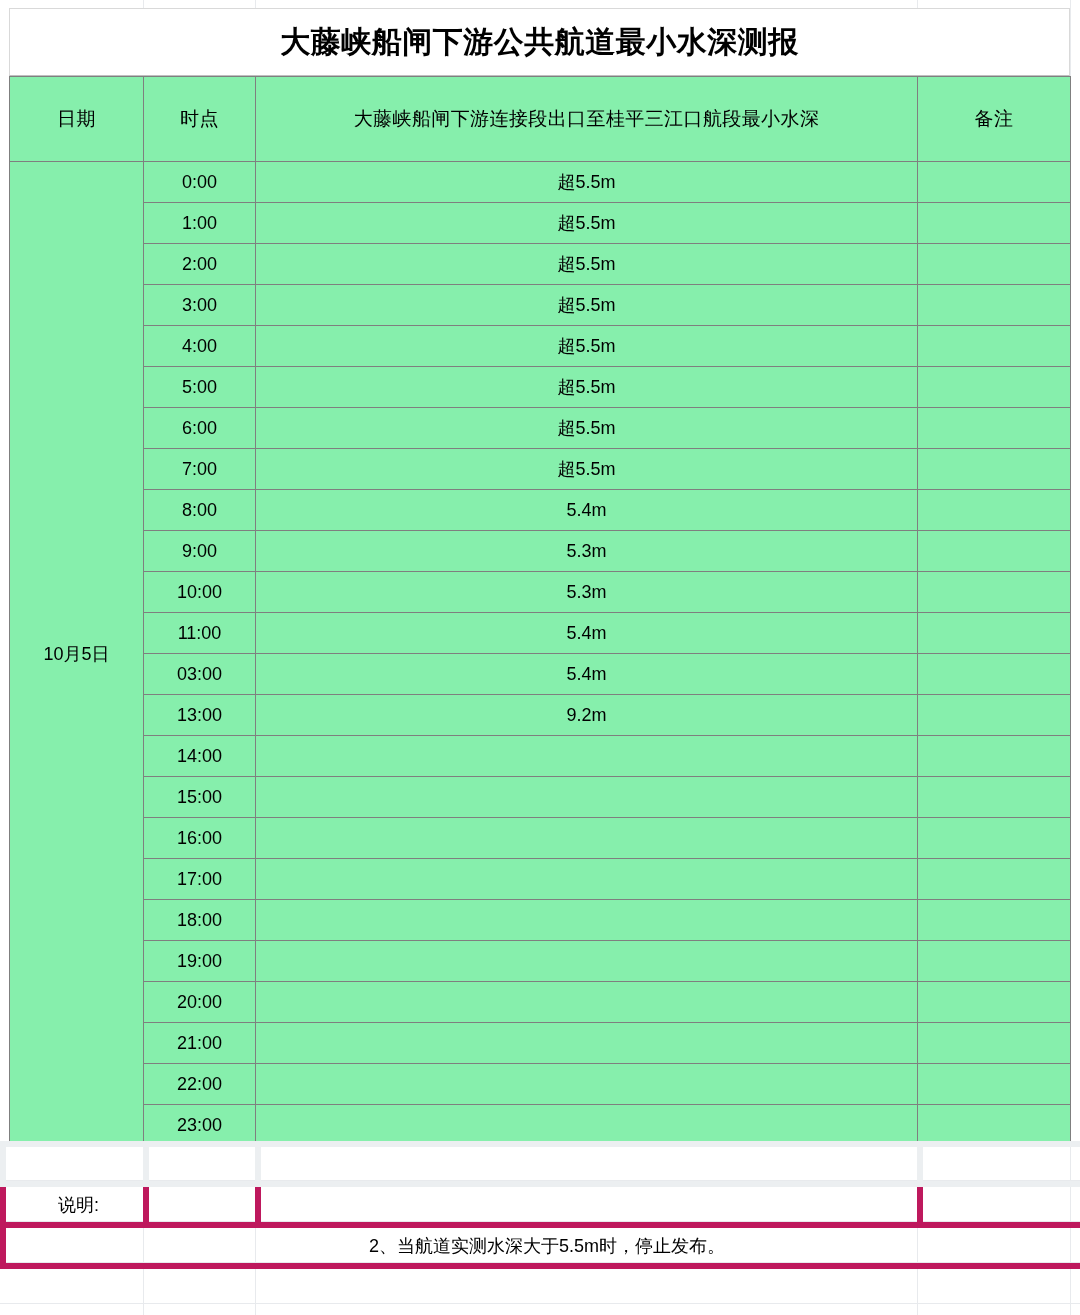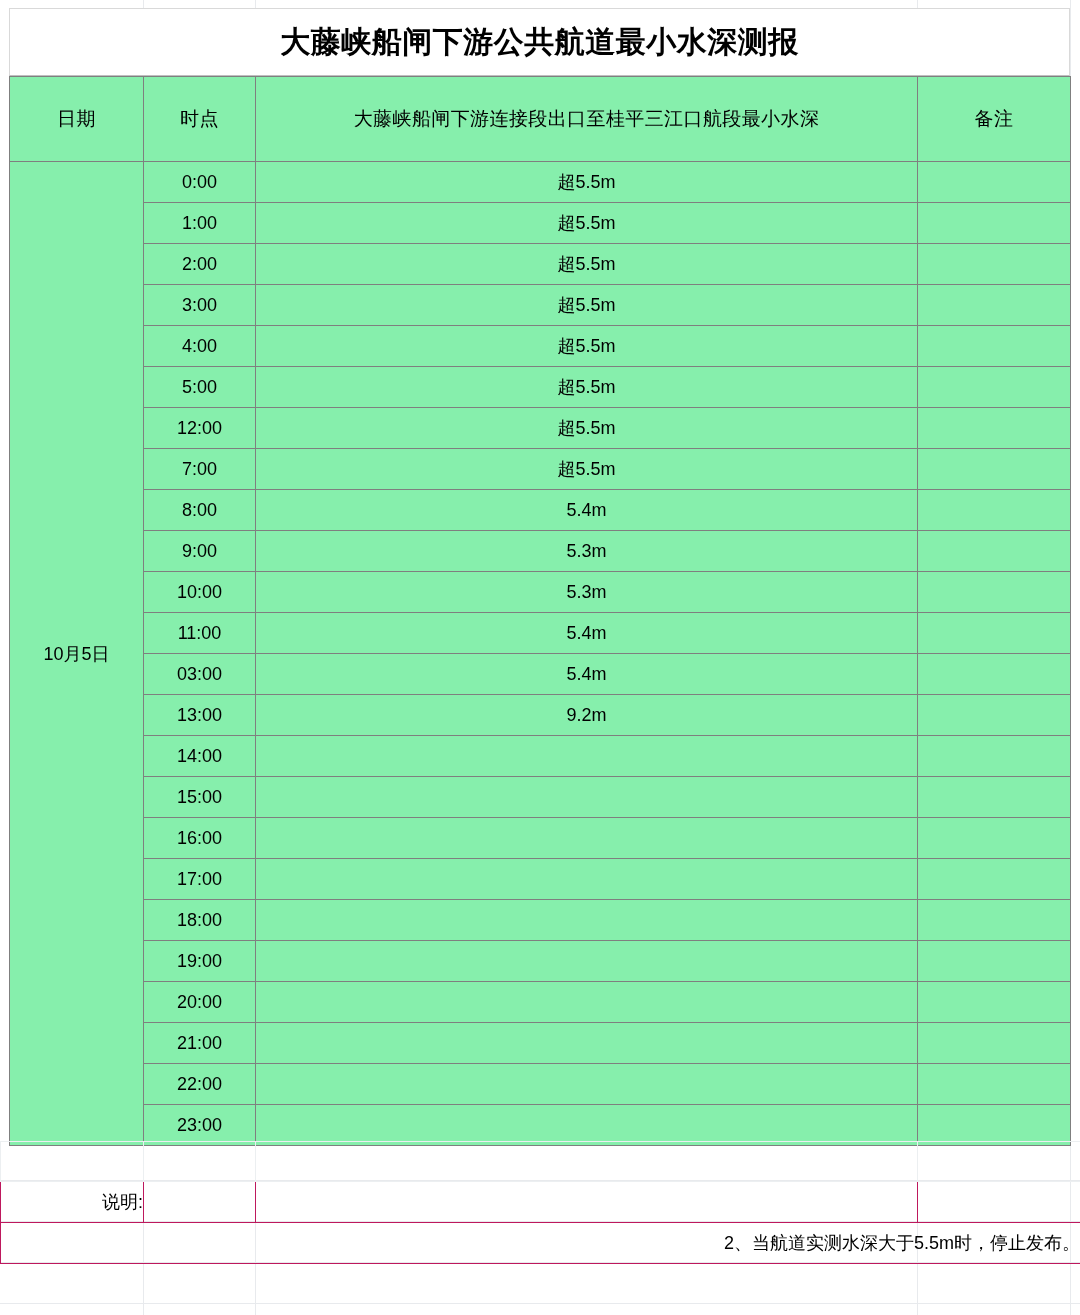--- a/index.html
+++ b/index.html
@@ -121,27 +121,27 @@
     left: 0;
     top: 1141px;
     z-index: 2;
   }
   table.footer-table {
     border-collapse: collapse;
     table-layout: fixed;
     width: 1080px;
   }
   table.footer-table td {
-    border: 1px solid #be185d;
+    border: 6px solid #be185d;
     box-sizing: border-box;
     padding: 0 0 0 8px;
     vertical-align: middle;
     font-size: 18px;
     color: #000;
-    text-align: right;
+    text-align: center;
     white-space: nowrap;
   }
   tr.spacer-row td { height: 40px; border-color: #eceff1; }
   tr.note-row td { height: 41px; }
   col.f-a { width: 143px; }
   col.f-b { width: 112px; }
   col.f-c { width: 662px; }
   col.f-d { width: 163px; }
 
   .note-full { padding-left: 8px; }
@@ -207,21 +207,21 @@
           <td class="cell-time">4:00</td>
           <td class="cell-depth">超5.5m</td>
           <td class="cell-note"></td>
         </tr>
         <tr class="data-row">
           <td class="cell-time">5:00</td>
           <td class="cell-depth">超5.5m</td>
           <td class="cell-note"></td>
         </tr>
         <tr class="data-row">
-          <td class="cell-time">12:00</td>
+          <td class="cell-time">6:00</td>
           <td class="cell-depth">超5.5m</td>
           <td class="cell-note"></td>
         </tr>
         <tr class="data-row">
           <td class="cell-time">7:00</td>
           <td class="cell-depth">超5.5m</td>
           <td class="cell-note"></td>
         </tr>
         <tr class="data-row">
           <td class="cell-time">8:00</td>

